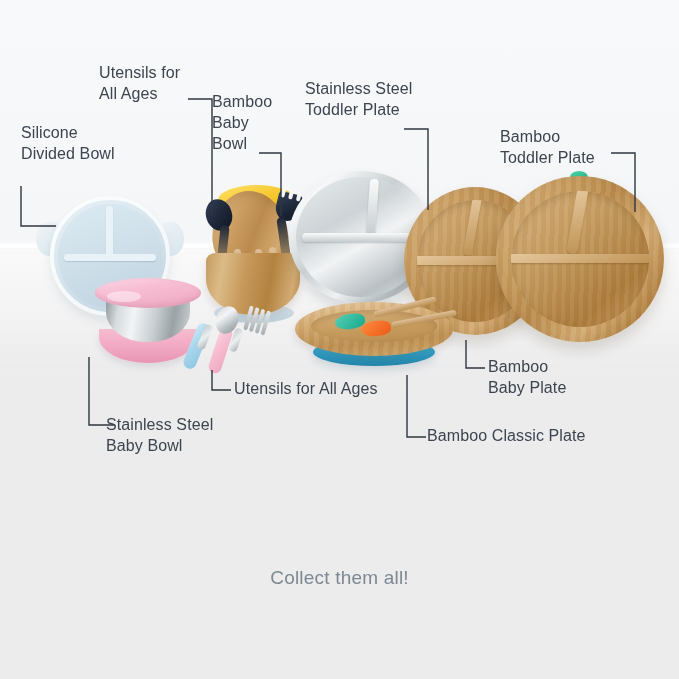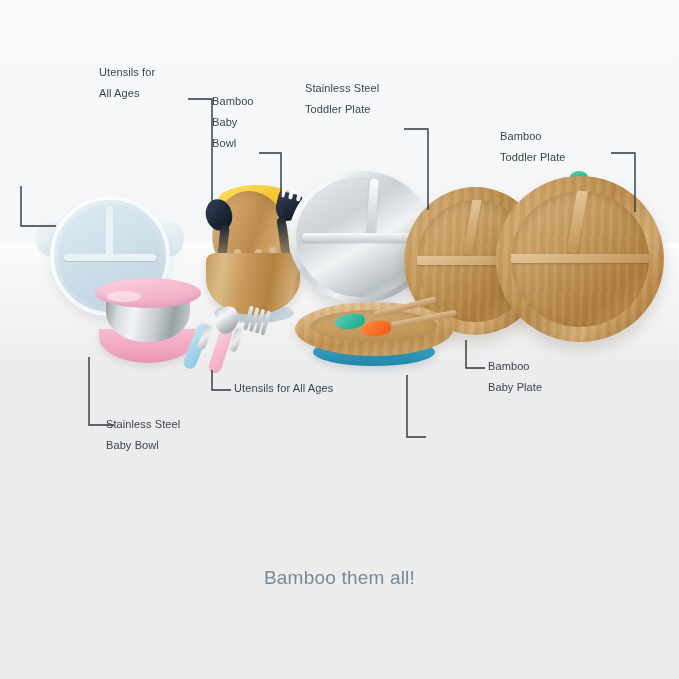--- a/index.html
+++ b/index.html
@@ -43,21 +43,21 @@
   .headline-band {
     position: absolute;
     left: 0; top: 470px; width: 679px; height: 209px;
     background: #ececed;
   }
 
   
   .label {
     position: absolute;
     color: #3c4450;
-    font-size: 11px;
+    font-size: 16px;
     line-height: 21px;
     letter-spacing: 0.1px;
     white-space: pre-line;
     font-weight: 400;
   }
   .leader {
     position: absolute;
     pointer-events: none;
   }
   .leader svg { display: block; overflow: visible; }
@@ -486,20 +486,22 @@
         <path d="M1 0 L1 28 L20 28" fill="none" stroke="#2f3640" stroke-width="1.4"></path>
       </svg>
   </div>
 
   <div class="leader" style="left:406px; top:375px;">
     <svg width="24" height="66" viewBox="0 0 24 66">
         <path d="M1 0 L1 62 L20 62" fill="none" stroke="#2f3640" stroke-width="1.4"></path>
       </svg>
   </div>
 
+  <div class="label" style="left:21px; top:122px;">Silicone
+Divided Bowl</div>
 
   <div class="label" style="left:99px; top:62px;">Utensils for
 All Ages</div>
 
   <div class="label" style="left:212px; top:91px;">Bamboo
 Baby
 Bowl</div>
 
   <div class="label" style="left:305px; top:78px;">Stainless Steel
 Toddler Plate</div>
@@ -508,16 +510,17 @@
 Toddler Plate</div>
 
   <div class="label" style="left:106px; top:414px;">Stainless Steel
 Baby Bowl</div>
 
   <div class="label" style="left:234px; top:378px;">Utensils for All Ages</div>
 
   <div class="label" style="left:488px; top:356px;">Bamboo
 Baby Plate</div>
 
-
-  <div id="subheadline">Bamboo them all!</div>
+  <div class="label" style="left:427px; top:425px;">Bamboo Classic Plate</div>
+
+  <div id="subheadline">Collect them all!</div>
 
 </div>
 
 </body></html>

